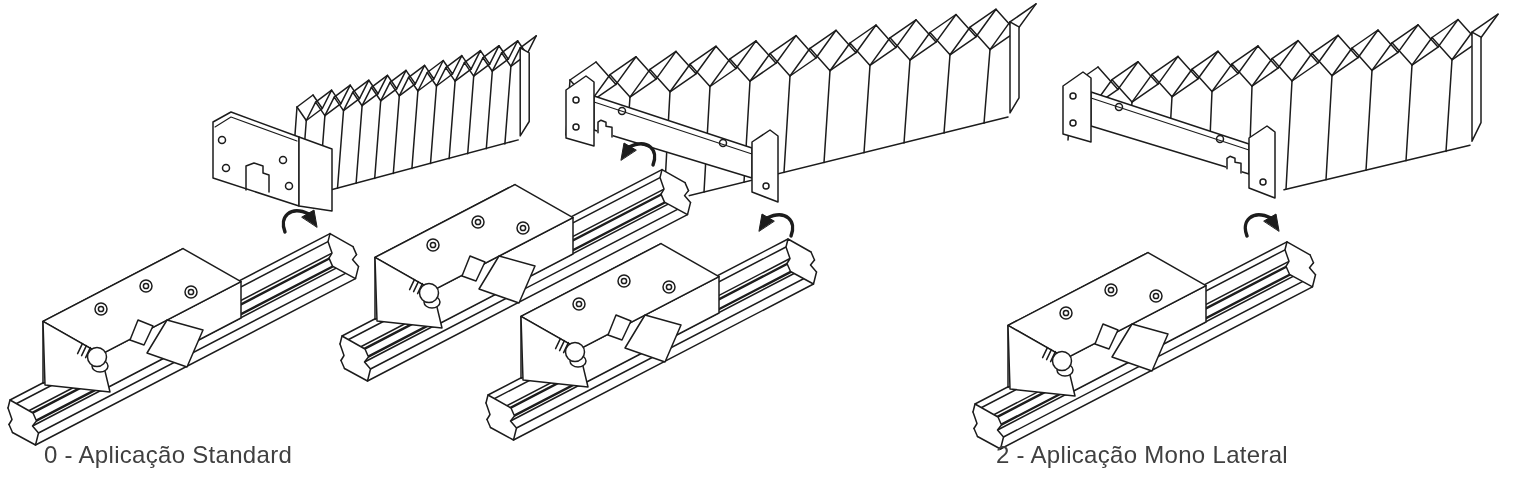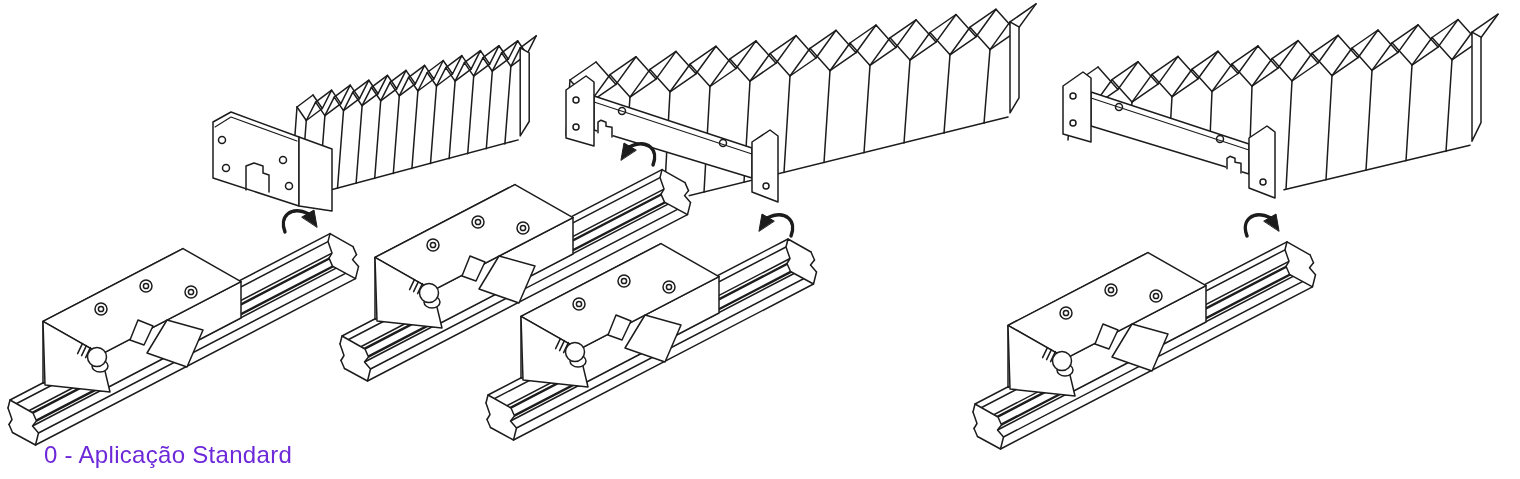--- a/index.html
+++ b/index.html
@@ -1,18 +1,18 @@
 <!DOCTYPE html>
 <html><head>
 <meta charset="utf-8">
 <style>
   html,body{margin:0;padding:0;background:#fff;}
   .page{position:relative;width:1520px;height:479px;background:var(--paper,#ffffff);
         overflow:hidden;font-family:"Liberation Sans",sans-serif;}
-  .caption{position:absolute;top:441px;font-size:24px;line-height:1.2;color:#6d28d9;
+  .caption{position:absolute;top:441px;font-size:24px;line-height:1.2;color:#404040;
            white-space:nowrap;letter-spacing:0.3px;}
   #c0{left:44px}#c1{left:536px}#c2{left:996px}
   #fig{position:absolute;left:0;top:0;}
   #fig path,#fig line,#fig polyline,#fig polygon,#fig circle,#fig ellipse{
       stroke:var(--ink,#1c1c1c);stroke-width:1.5;fill:none;
       stroke-linejoin:round;stroke-linecap:round;}
   #fig .wf{fill:#ffffff;}
   #fig .nostroke{stroke:none;}
   #fig .solid{fill:var(--ink,#1c1c1c);stroke:var(--ink,#1c1c1c);stroke-width:1;}
   #fig .thick{stroke-width:3.4;}
@@ -340,13 +340,14 @@
       <g transform="translate(770,225) scale(-1,1)">
         <path d="M -21,11 C -27,-4 -16,-16 3,-7" class="thick"></path>
         <polygon points="11.0,6.0 8.0,-11.0 -4.0,-4.0" class="solid"></polygon>
       </g>
       <g transform="translate(1268,225)">
         <path d="M -21,11 C -27,-4 -16,-16 3,-7" class="thick"></path>
         <polygon points="11.0,6.0 8.0,-11.0 -4.0,-4.0" class="solid"></polygon>
       </g>
     </svg>
   <div class="caption" id="c0">0 - Aplicação Standard</div>
+  <div class="caption" id="c2">2 - Aplicação Mono Lateral</div>
 </div>
 
 </body></html>

